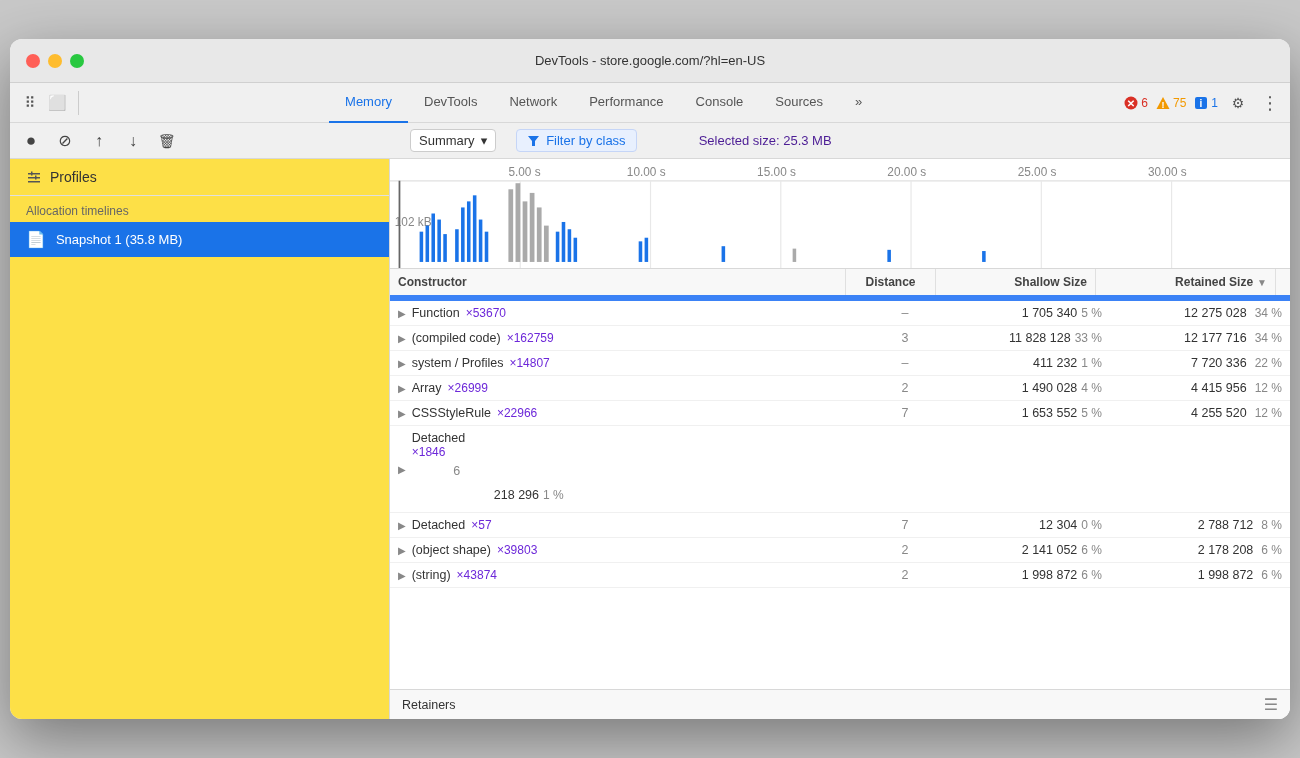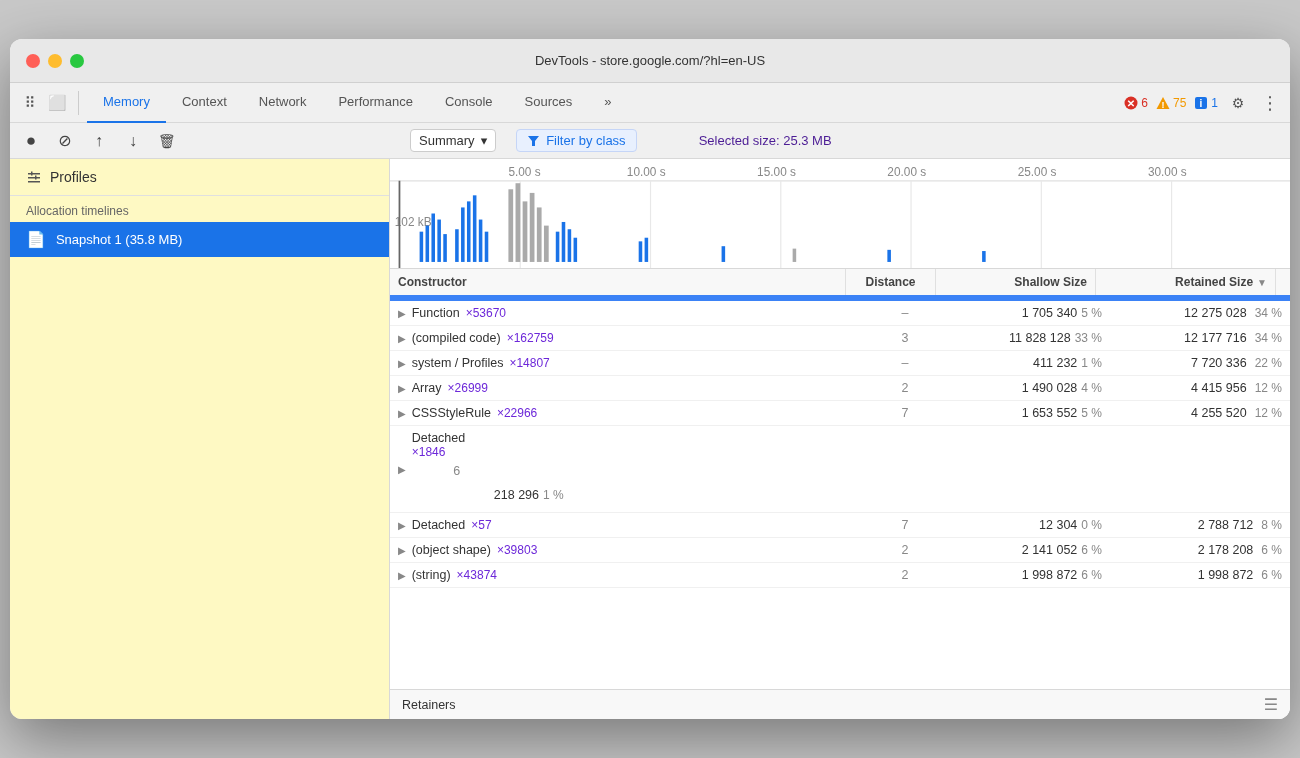--- a/index.html
+++ b/index.html
@@ -59,20 +59,21 @@
       padding: 0 8px;
       border-bottom: 1px solid #d8d8d8;
       gap: 4px;
       flex-shrink: 0;
     }
     .tab-bar {
       display: flex;
       align-items: center;
       flex: 1;
       gap: 0;
+      justify-content: center;
     }
     .tab {
       padding: 0 16px;
       height: 40px;
       display: flex;
       align-items: center;
       font-size: 13px;
       color: #555;
       cursor: pointer;
       border-bottom: 2px solid transparent;
@@ -176,21 +177,21 @@
       margin-left: 42px;
     }
     
     .main-content {
       display: flex;
       flex: 1;
       overflow: hidden;
     }
     .sidebar {
       width: 380px;
-      background: #fef9c3;
+      background: #fde047;
       border-right: 1px solid #d8d8d8;
       display: flex;
       flex-direction: column;
       flex-shrink: 0;
     }
     .sidebar-header {
       display: flex;
       align-items: center;
       gap: 8px;
       padding: 10px 16px;
@@ -330,21 +331,21 @@
   </div>
 
   <div class="toolbar">
 
     <div class="icon-btn" style="font-size:15px;">⠿</div>
     <div class="icon-btn" style="font-size:15px;">⬜</div>
     <div style="width:1px; height:24px; background:#ccc; margin:0 4px;"></div>
 
     <div class="tab-bar">
       <div class="tab active">Memory</div>
-      <div class="tab">Context</div>
+      <div class="tab">DevTools</div>
       <div class="tab">Network</div>
       <div class="tab">Performance</div>
       <div class="tab">Console</div>
       <div class="tab">Sources</div>
       <div class="tab">»</div>
     </div>
 
     <div class="toolbar-icons">
       <span class="error-badge badge-red">
         <svg width="14" height="14" viewBox="0 0 14 14">

